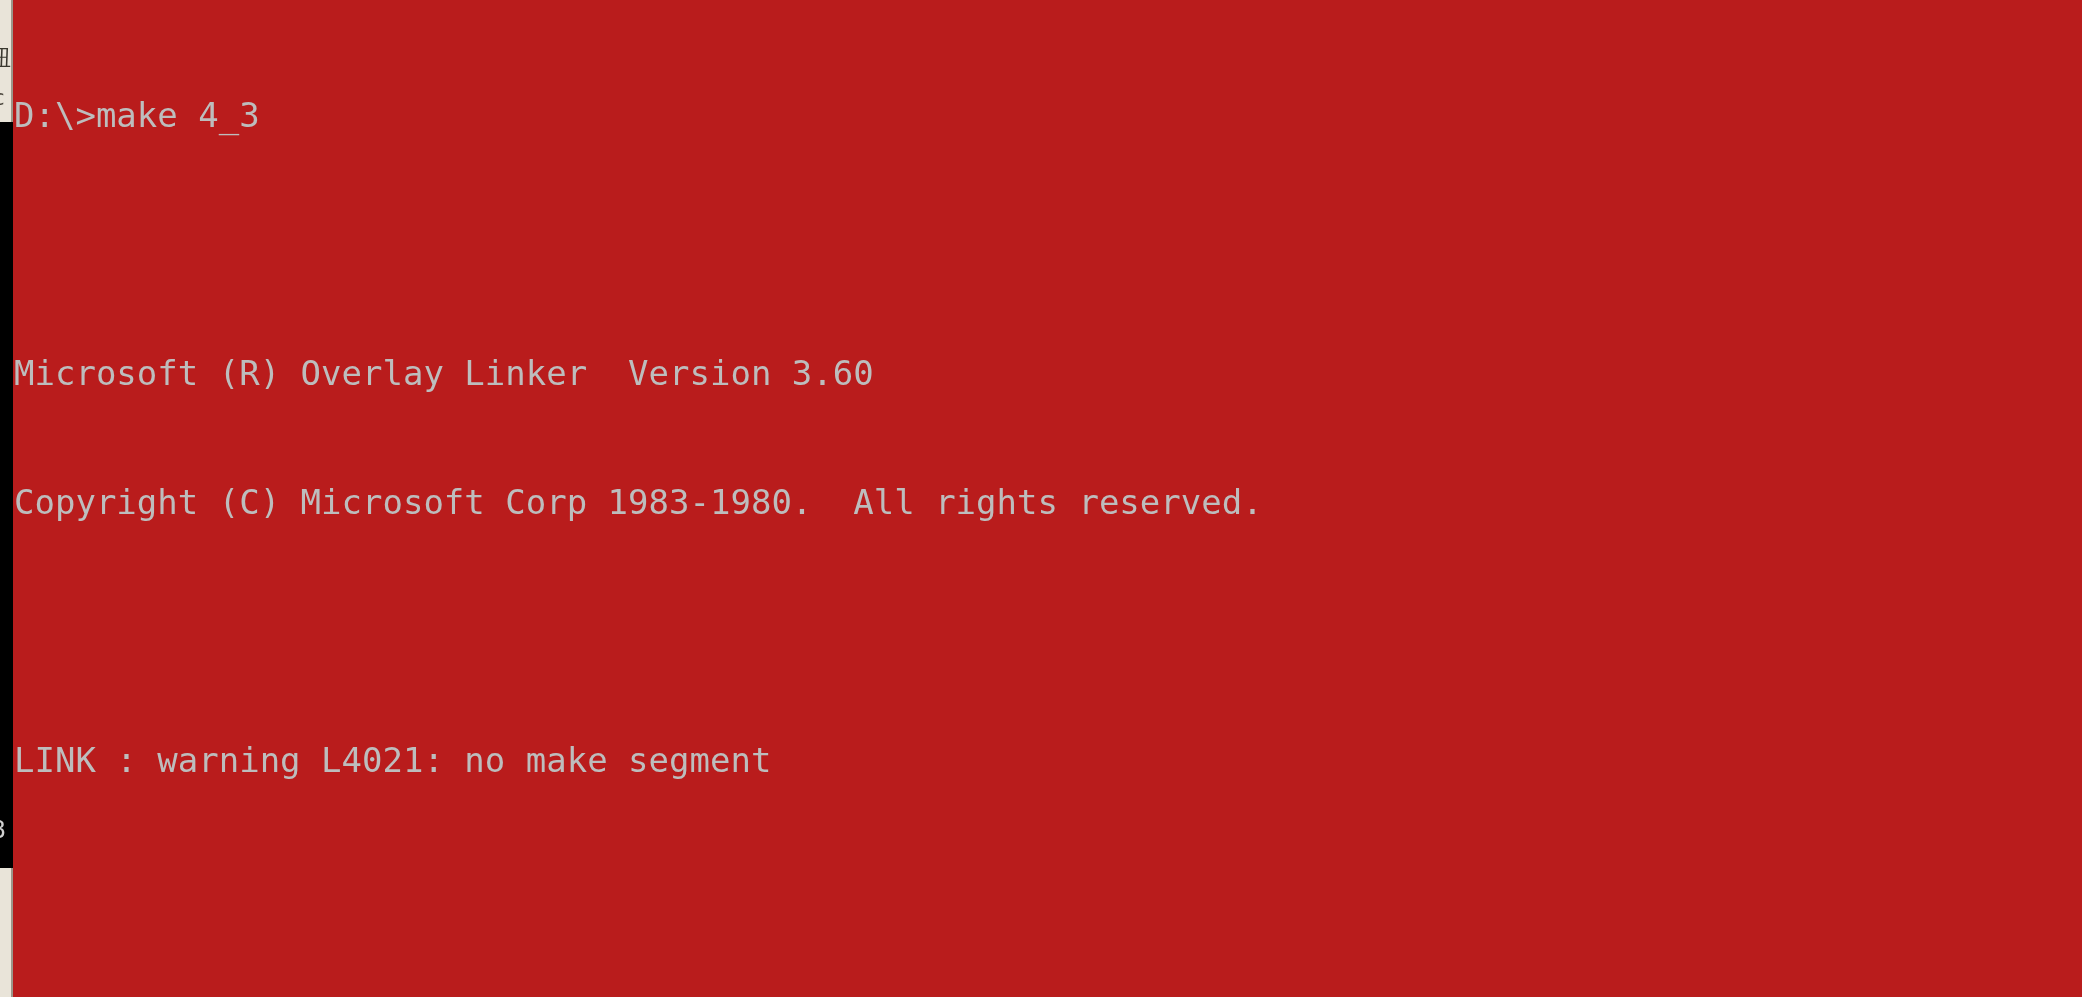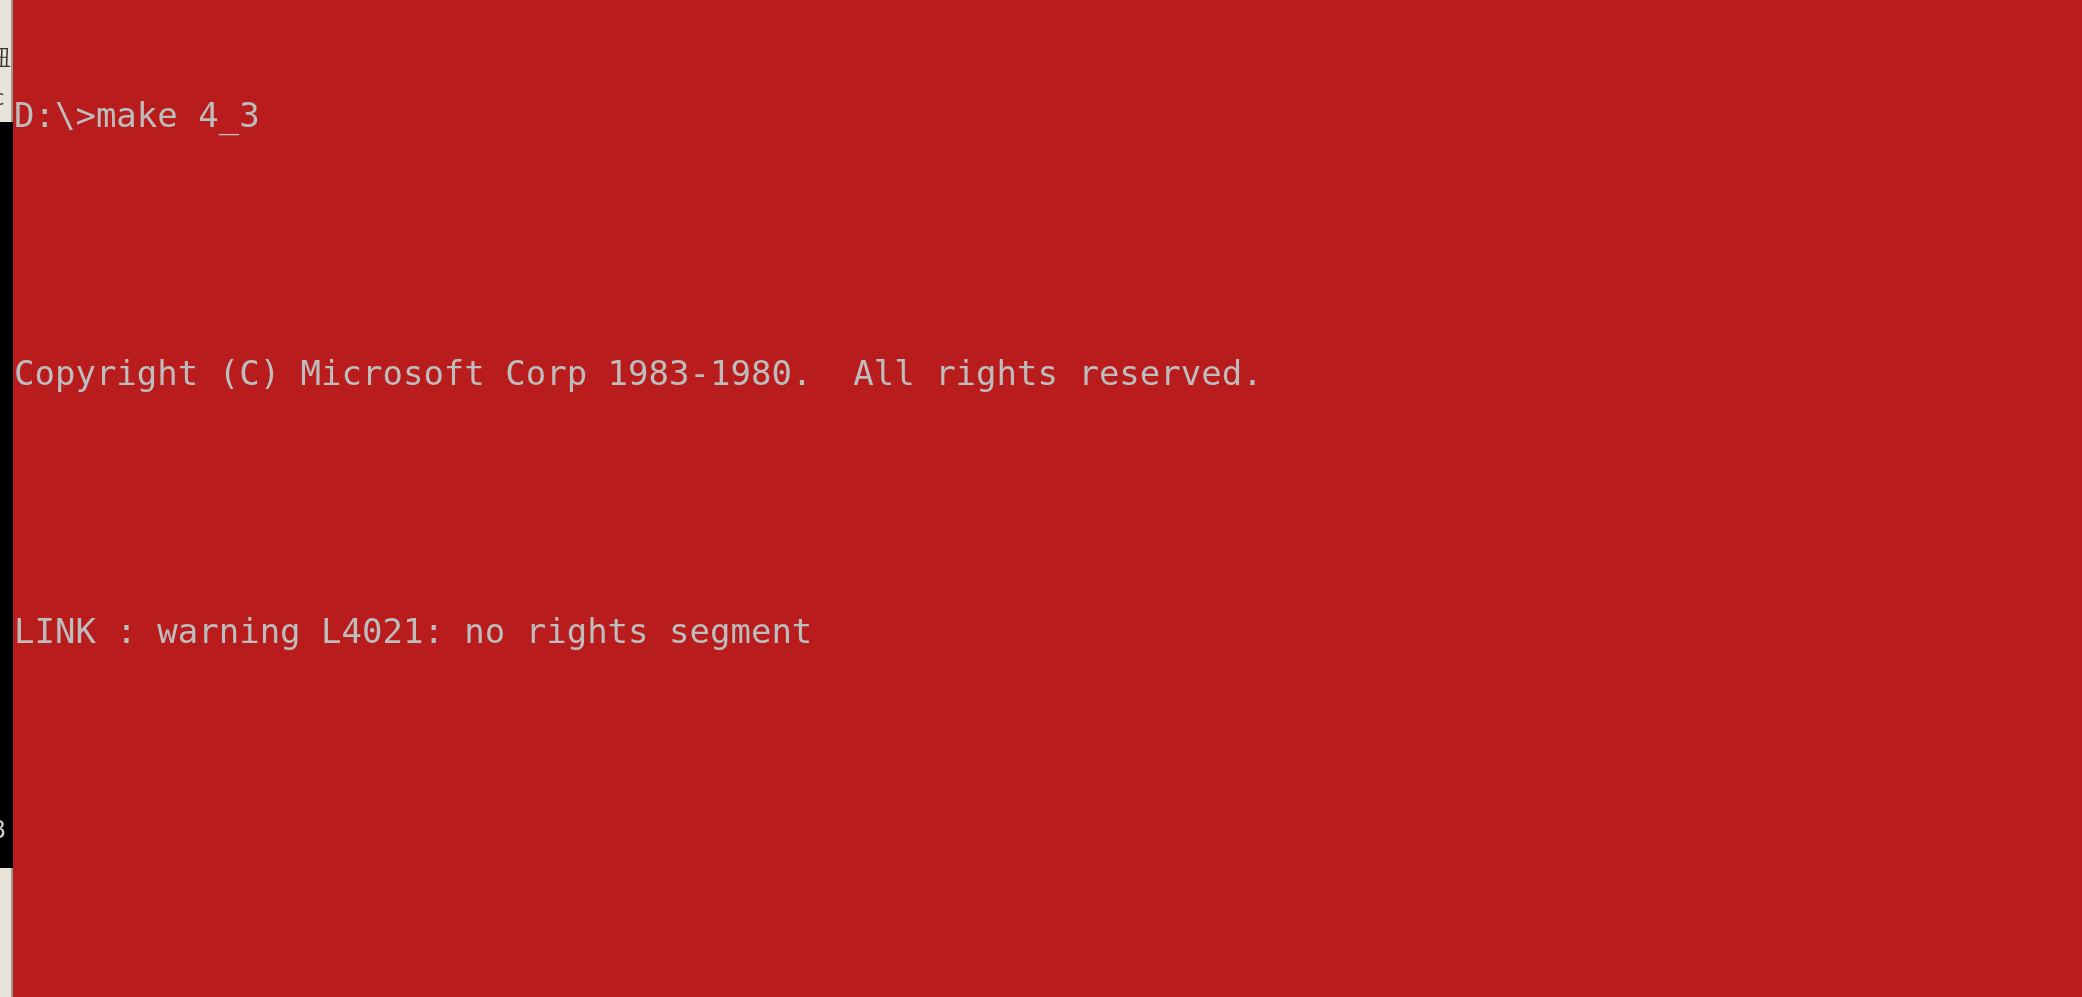--- a/index.html
+++ b/index.html
@@ -103,23 +103,24 @@
   }
   .cline.blank { color: transparent; }
 </style>
 </head>
 <body>
 
 <div id="console">
   <div id="console-lines">
     <span class="cline">D:\&gt;make 4_3</span>
     <span class="cline blank"></span>
+    <span class="cline">Microsoft (R) Overlay Linker  Version 3.60</span>
     <span class="cline">Copyright (C) Microsoft Corp 1983-1980.  All rights reserved.</span>
     <span class="cline blank"></span>
-    <span class="cline">LINK : warning L4021: no rights segment</span>
+    <span class="cline">LINK : warning L4021: no make segment</span>
     <span class="cline blank"></span>
     
     
     
     
     
     
     
     
     

